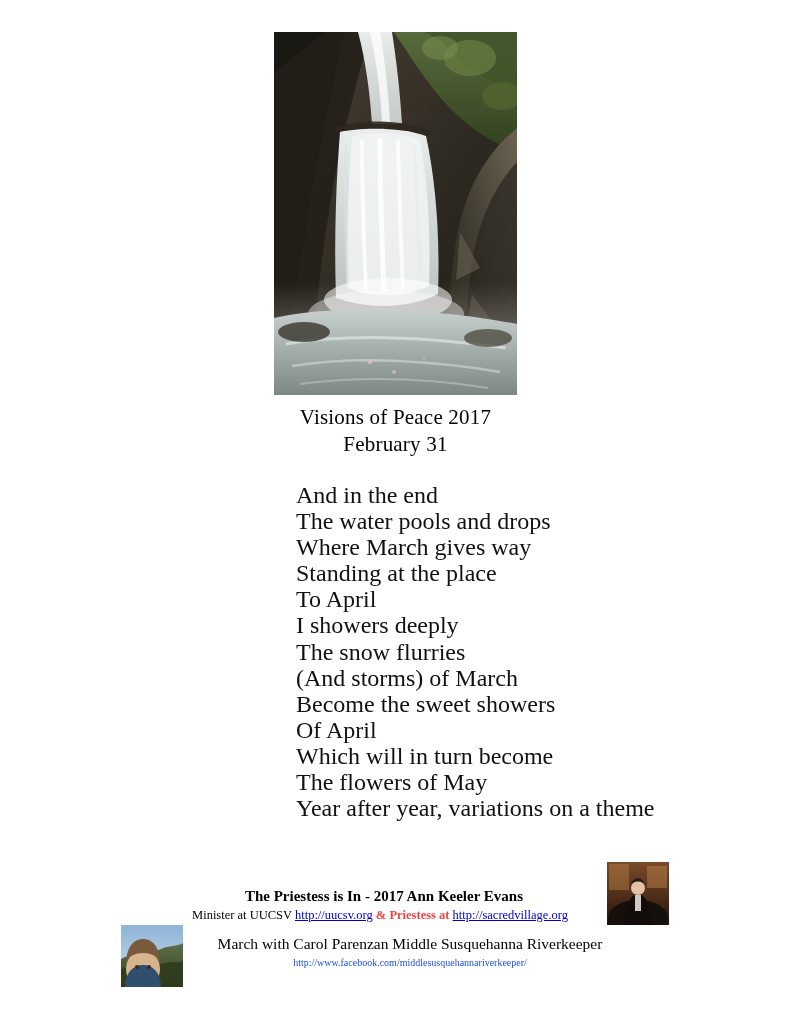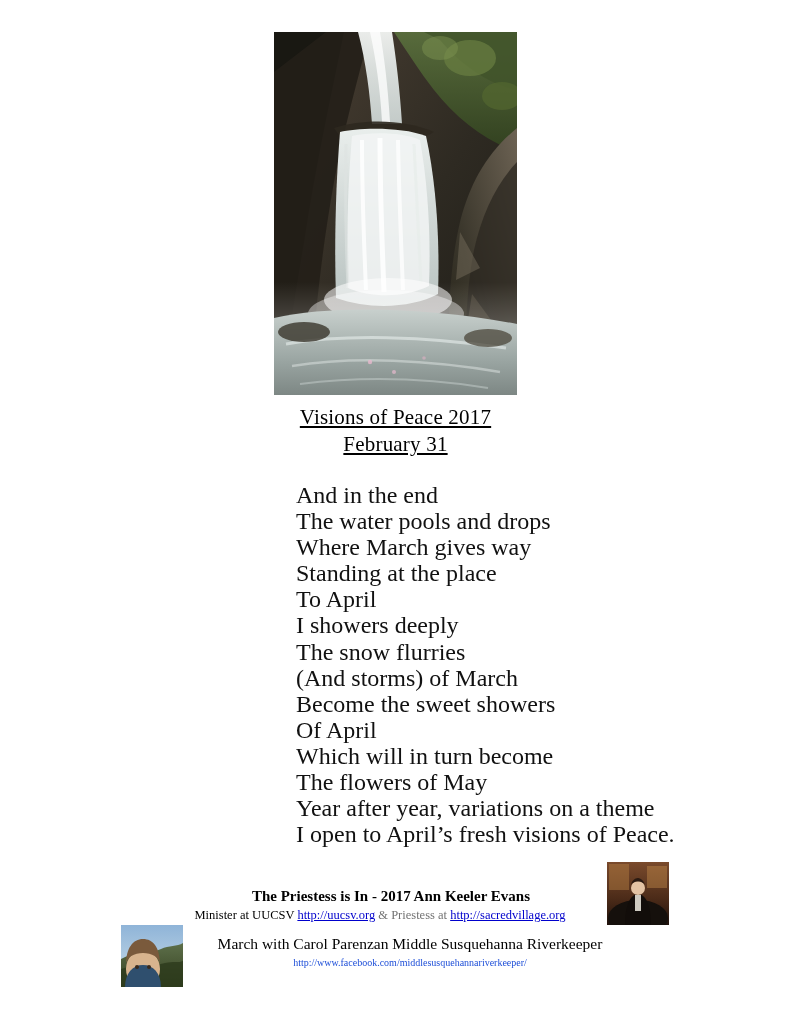--- a/index.html
+++ b/index.html
@@ -35,21 +35,20 @@
   }
   .hero-photo svg { display: block; width: 100%; height: 100%; }
 
   
   .title-block {
     position: absolute;
     left: 0;
     top: 404px;
     width: 791px;
     text-align: center;
-    text-decoration: underline;
   }
   .title-line {
     font-family: "Liberation Serif", serif;
     font-size: 21px;
     line-height: 27px;
     letter-spacing: 0.2px;
     color: #000;
   }
 
   
@@ -84,21 +83,21 @@
     top: 925px;
     width: 62px;
     height: 62px;
     overflow: hidden;
     background: #6b7f93;
   }
   .carol-photo svg { display: block; width: 100%; height: 100%; }
 
   .footer-line1 {
     position: absolute;
-    left: 11px;
+    left: 4px;
     top: 888px;
     width: 760px;
     text-align: center;
     font-family: "Liberation Serif", serif;
     font-weight: bold;
     font-size: 15px;
     color: #000;
   }
   .footer-line2 {
     position: absolute;
@@ -128,21 +127,21 @@
     width: 760px;
     text-align: center;
     font-family: "Liberation Serif", serif;
     font-size: 10px;
     color: #1d4ed8;
   }
   a.doclink {
     color: #0000cc;
     text-decoration: underline;
   }
-  .inline-sep { color: #737373; }
+  .inline-sep { color: #ef4444; font-weight: bold; }
 </style>
 </head>
 <body>
 
 <div class="page">
 
   <div class="hero-photo">
     <svg viewBox="0 0 243 363" preserveAspectRatio="none" xmlns="http://www.w3.org/2000/svg">
       <defs>
         <linearGradient id="rockL" x1="0" y1="0" x2="1" y2="1">
@@ -240,21 +239,20 @@
     <div class="poem-line">Standing at the place</div>
     <div class="poem-line">To April</div>
     <div class="poem-line">I showers deeply</div>
     <div class="poem-line">The snow flurries</div>
     <div class="poem-line">(And storms) of March</div>
     <div class="poem-line">Become the sweet showers</div>
     <div class="poem-line">Of April</div>
     <div class="poem-line">Which will in turn become</div>
     <div class="poem-line">The flowers of May</div>
     <div class="poem-line">Year after year, variations on a theme</div>
-    <div class="poem-line">I open to April’s fresh visions of Peace.</div>
   </div>
 
   <div class="priestess-photo">
     <svg viewBox="0 0 62 63" preserveAspectRatio="none" xmlns="http://www.w3.org/2000/svg">
       <defs>
         <linearGradient id="roomG" x1="0" y1="0" x2="0" y2="1">
           <stop offset="0%" stop-color="#7a4a2c"></stop>
           <stop offset="60%" stop-color="#4a2a18"></stop>
           <stop offset="100%" stop-color="#20120c"></stop>
         </linearGradient>

